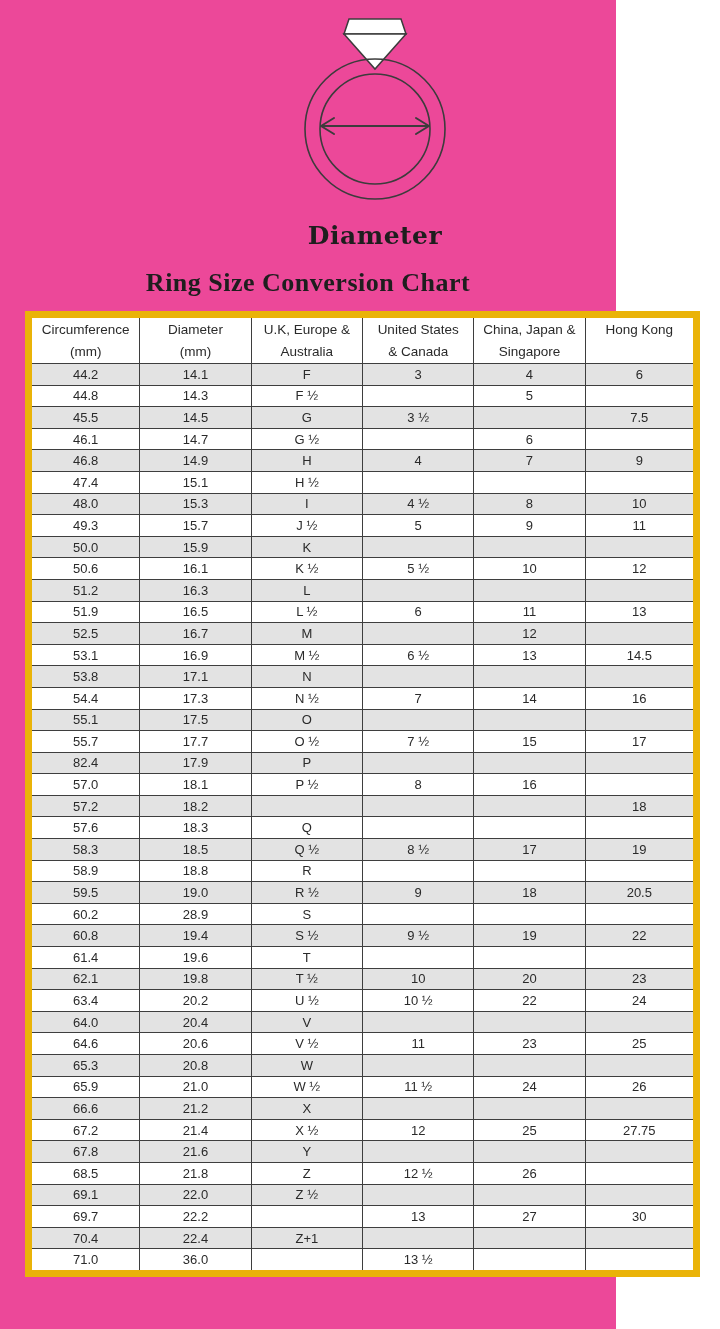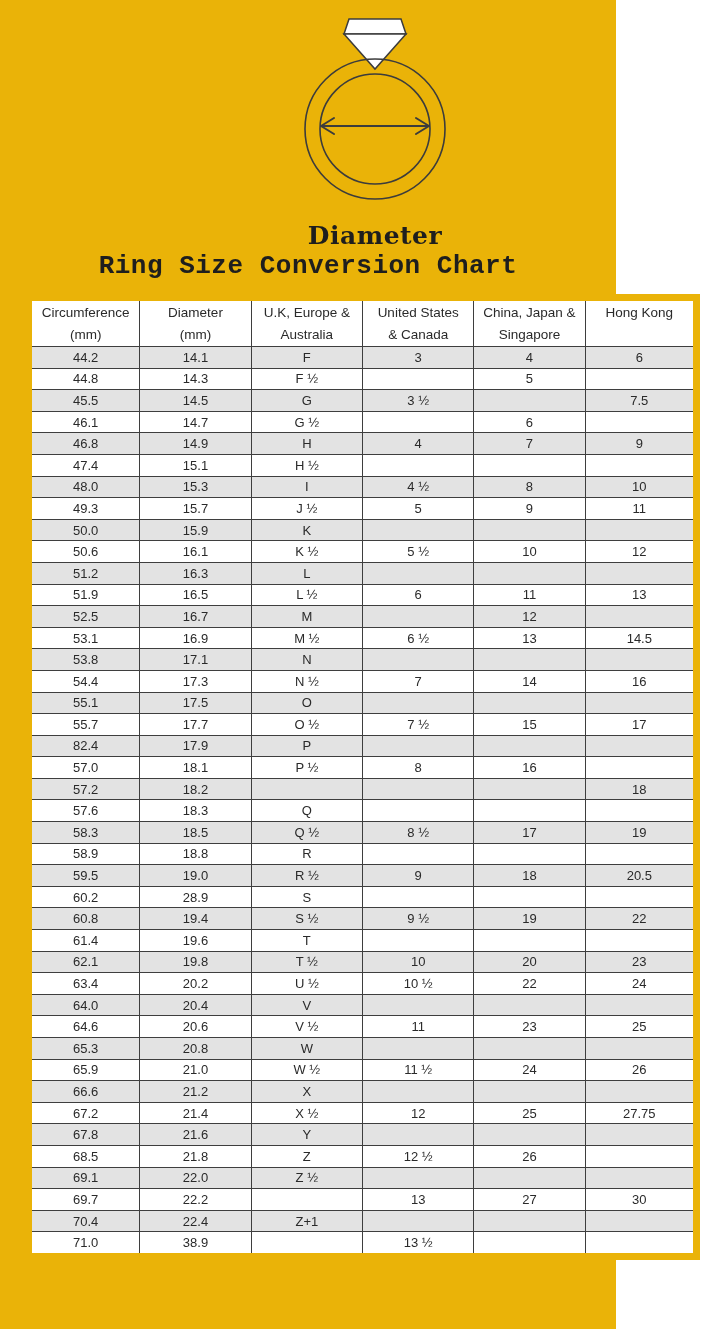--- a/index.html
+++ b/index.html
@@ -10,21 +10,21 @@
   body {
     width: 720px;
     height: 1329px;
     font-family: "Liberation Sans", sans-serif;
     color: #262626;
     overflow: hidden;
   }
   .page {
     width: 616px;
     height: 1329px;
-    background: #eab308;
+    background: #ec4899;
   }
   .figure {
     width: 720px;
     padding-top: 13px;
     text-align: center;
   }
   .ring-svg {
     display: block;
     margin: 0 auto;
     position: relative;
@@ -34,27 +34,27 @@
     font-family: "DejaVu Serif", serif;
     font-weight: bold;
     font-size: 25px;
     letter-spacing: 0.5px;
     color: #1e1e1e;
     margin-top: 16px;
     position: relative;
     left: 15px;
   }
   .chart-title {
-    font-family: Liberation Mono, monospace;
+    font-family: Liberation Serif, serif;
     font-weight: bold;
     font-size: 26px;
     letter-spacing: 0.5px;
     color: #1e1e1e;
     text-align: center;
-    margin: 1px 0 13px 0;
+    margin: 18px 0 13px 0;
   }
   table.conversion-table {
     border-collapse: collapse;
     table-layout: fixed;
     width: 675px;
     margin-left: 25px;
     border: 7px solid #eab308;
   }
   .conversion-table th,
   .conversion-table td {
@@ -457,21 +457,21 @@
         <tr>
           <td>70.4</td>
           <td>22.4</td>
           <td>Z+1</td>
           <td></td>
           <td></td>
           <td></td>
         </tr>
         <tr>
           <td>71.0</td>
-          <td>38.9</td>
+          <td>36.0</td>
           <td></td>
           <td>13 ½</td>
           <td></td>
           <td></td>
         </tr>
       </tbody>
   </table>
 
 </div>
 

